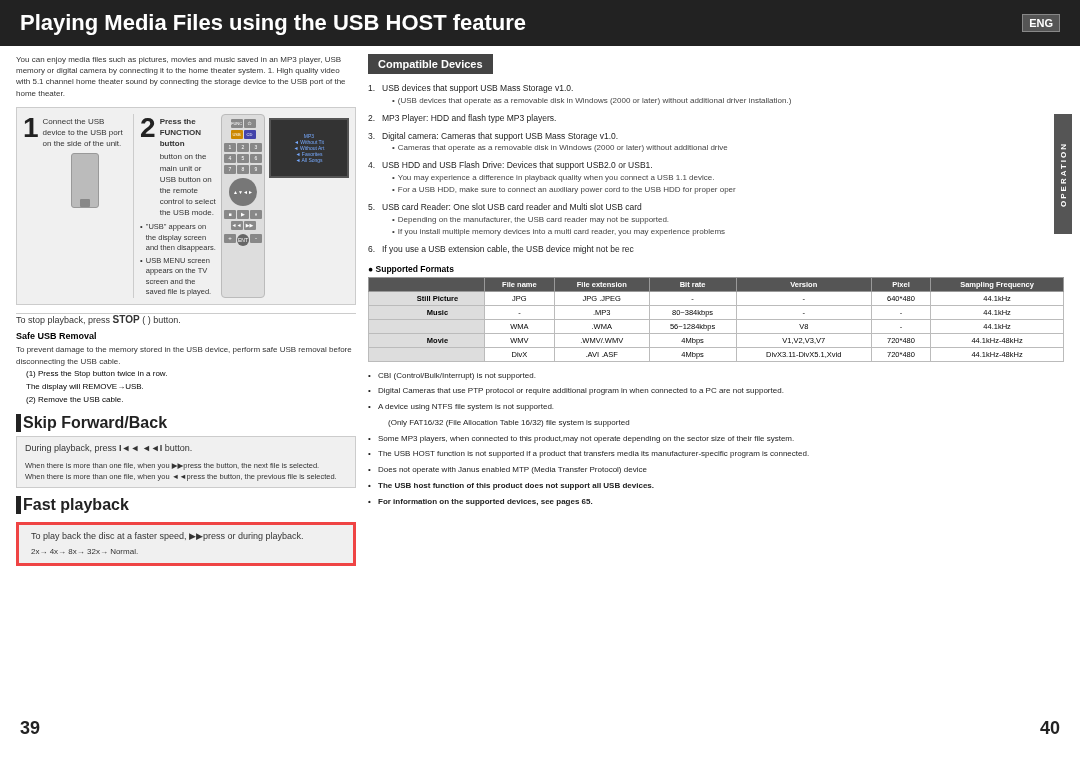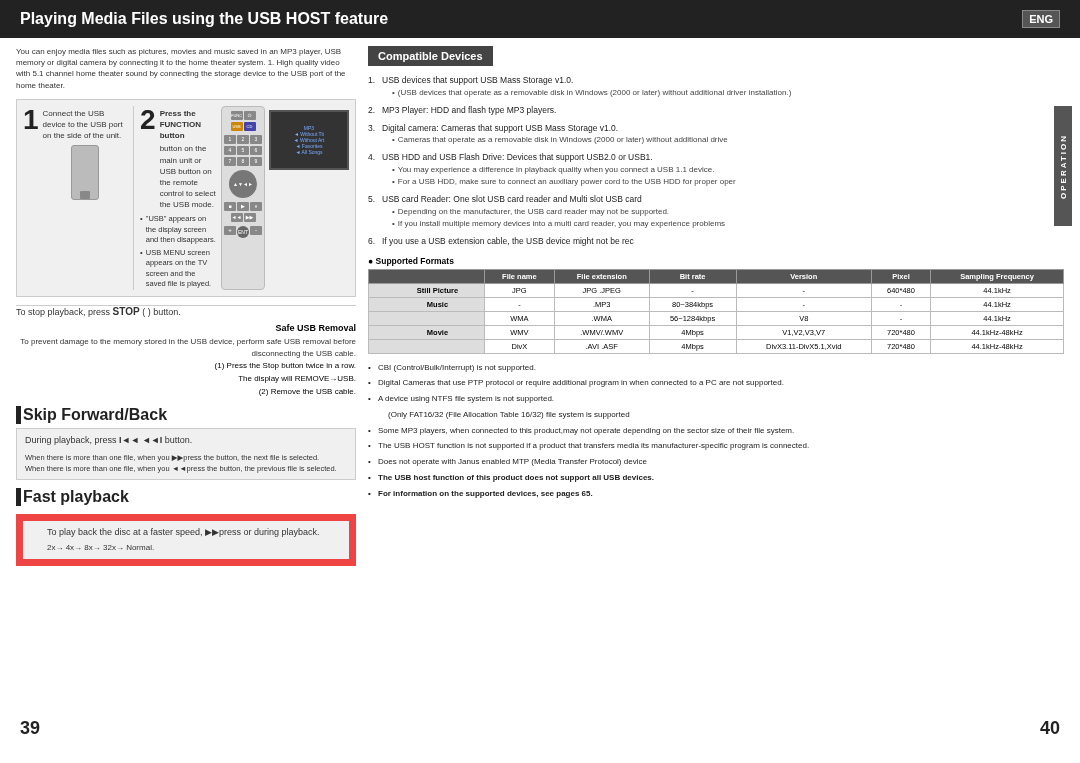--- a/index.html
+++ b/index.html
@@ -24,21 +24,21 @@
     
     .header {
       background: #222;
       color: #fff;
       padding: 10px 20px;
       display: flex;
       align-items: center;
       justify-content: space-between;
     }
     .header-title {
-      font-size: 16px;
+      font-size: 22px;
       font-weight: bold;
       color: #fff;
     }
     .eng-badge {
       background: #555;
       color: #fff;
       font-size: 11px;
       font-weight: bold;
       padding: 2px 6px;
       border: 1px solid #888;
@@ -140,21 +140,20 @@
       border-top: 1px solid #ccc;
     }
     .stop-bold {
       font-weight: bold;
       font-size: 10px;
     }
 
     
     .safe-usb {
       margin-top: 6px;
-      text-align: right;
     }
     .safe-usb-title {
       font-weight: bold;
       font-size: 9px;
       margin-bottom: 3px;
     }
     .safe-usb-text {
       font-size: 8px;
       color: #333;
       line-height: 1.5;
@@ -194,22 +193,22 @@
       line-height: 1.5;
     }
     .skip-main-text {
       font-size: 9px;
       margin-bottom: 4px;
     }
 
     
     .fast-box {
       background: #f0f0f0;
-      border: 7px solid #ef4444;
-      padding: 5px 24px;
+      border: 3px solid #ef4444;
+      padding: 5px 12px;
       font-size: 8px;
       color: #333;
       line-height: 1.5;
       margin-top: 8px;
     }
 
     
     .page-numbers {
       position: absolute;
       bottom: 24px;

